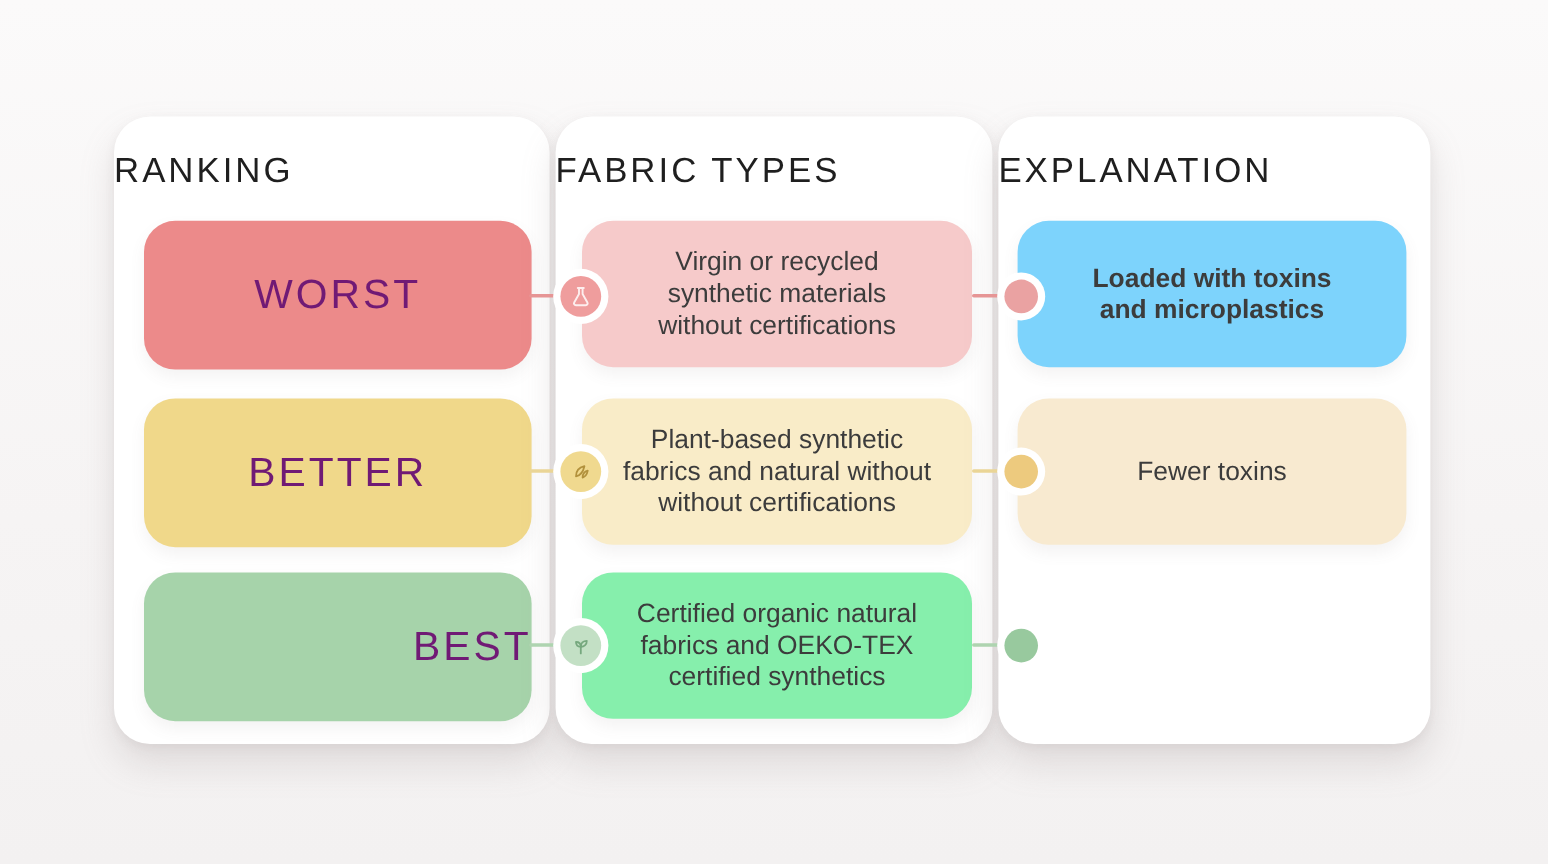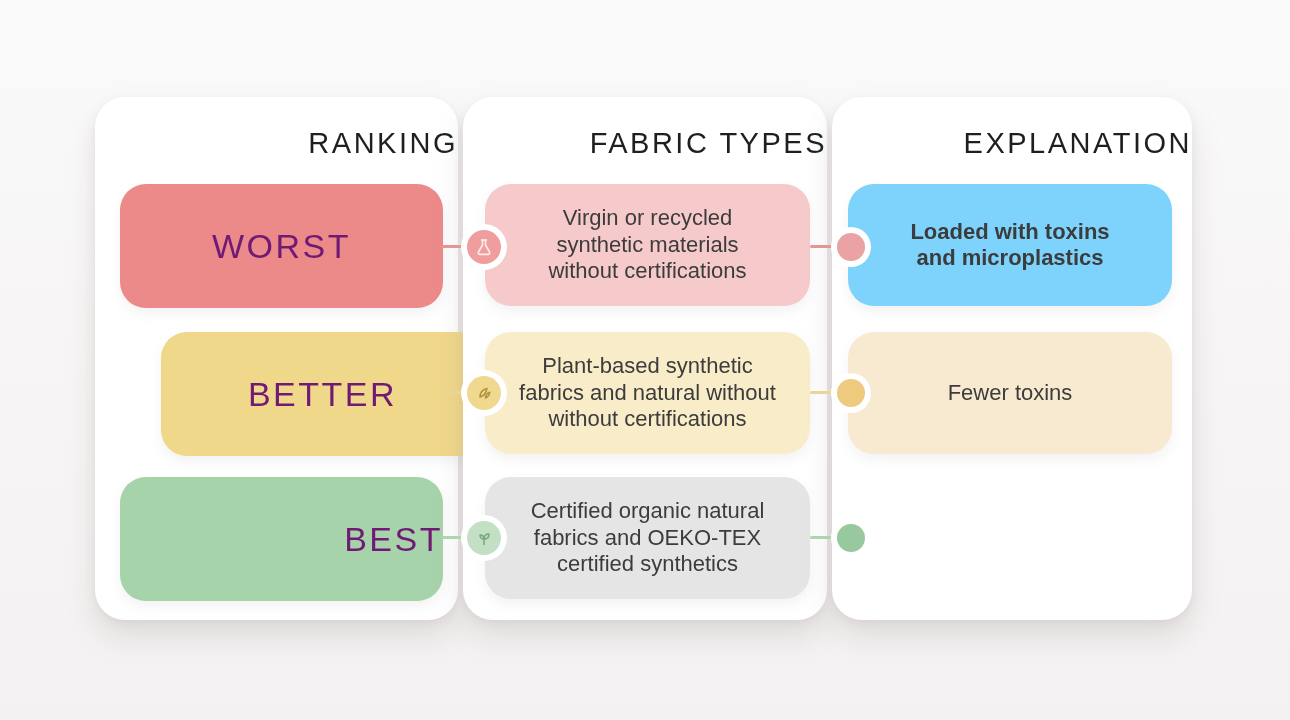--- a/index.html
+++ b/index.html
@@ -14,21 +14,21 @@
     position:absolute;top:97px;width:363px;height:523px;
     background:#ffffff;border-radius:30px;
     box-shadow:0 16px 28px rgba(150,138,138,.22),0 3px 8px rgba(150,138,138,.10);
   }
   .panel-1{left:95px;}
   .panel-2{left:463px;width:364px;}
   .panel-3{left:832px;width:360px;}
 
   .panel-header{
     margin:0;position:absolute;top:30px;left:0;right:0;
-    text-align:right;font-size:29px;font-weight:500;
+    text-align:left;font-size:29px;font-weight:500;
     letter-spacing:2.5px;color:#1f1f1f;
   }
 
   .cell{
     position:absolute;border-radius:26px;
     display:flex;align-items:center;justify-content:center;
     text-align:center;
     box-shadow:0 6px 12px rgba(120,100,100,.08);
   }
   .rank-cell{left:25px;width:323px;height:124px;}
@@ -73,41 +73,41 @@
 </head>
 <body>
 
 <div class="scene">
 
   <section class="panel panel-1">
     <h2 class="panel-header">RANKING</h2>
     <div class="cell rank-cell row-top-1" style="background: rgb(236, 138, 138);">
       <span class="rank-label">WORST</span>
     </div>
-    <div class="cell rank-cell row-top-2" style="background: rgb(240, 216, 138); margin-left: 41px;">
+    <div class="cell rank-cell row-top-2" style="background: rgb(240, 216, 138);">
       <span class="rank-label">BETTER</span>
     </div>
     <div class="cell rank-cell row-top-3" style="background: rgb(166, 211, 170); justify-content: flex-end;">
       <span class="rank-label">BEST</span>
     </div>
   </section>
 
   <section class="panel panel-2">
     <h2 class="panel-header">FABRIC TYPES</h2>
     <div class="cell fabric-cell row-top-1" style="background: rgb(246, 202, 202);">
       <span class="body-text">Virgin or recycled
 synthetic materials
 without certifications</span>
     </div>
     <div class="cell fabric-cell row-top-2" style="background: rgb(249, 236, 200);">
       <span class="body-text">Plant-based synthetic
 fabrics and natural without
 without certifications</span>
     </div>
-    <div class="cell fabric-cell row-top-3" style="background: #e5e5e5; align-items: center;">
+    <div class="cell fabric-cell row-top-3" style="background: #86efac; align-items: center;">
       <span class="body-text">Certified organic natural
 fabrics and OEKO-TEX
 certified synthetics</span>
     </div>
   </section>
 
   <section class="panel panel-3">
     <h2 class="panel-header">EXPLANATION</h2>
     <div class="cell expl-cell row-top-1" style="background: #7dd3fc; font-weight: bold;">
       <span class="body-text">Loaded with toxins

